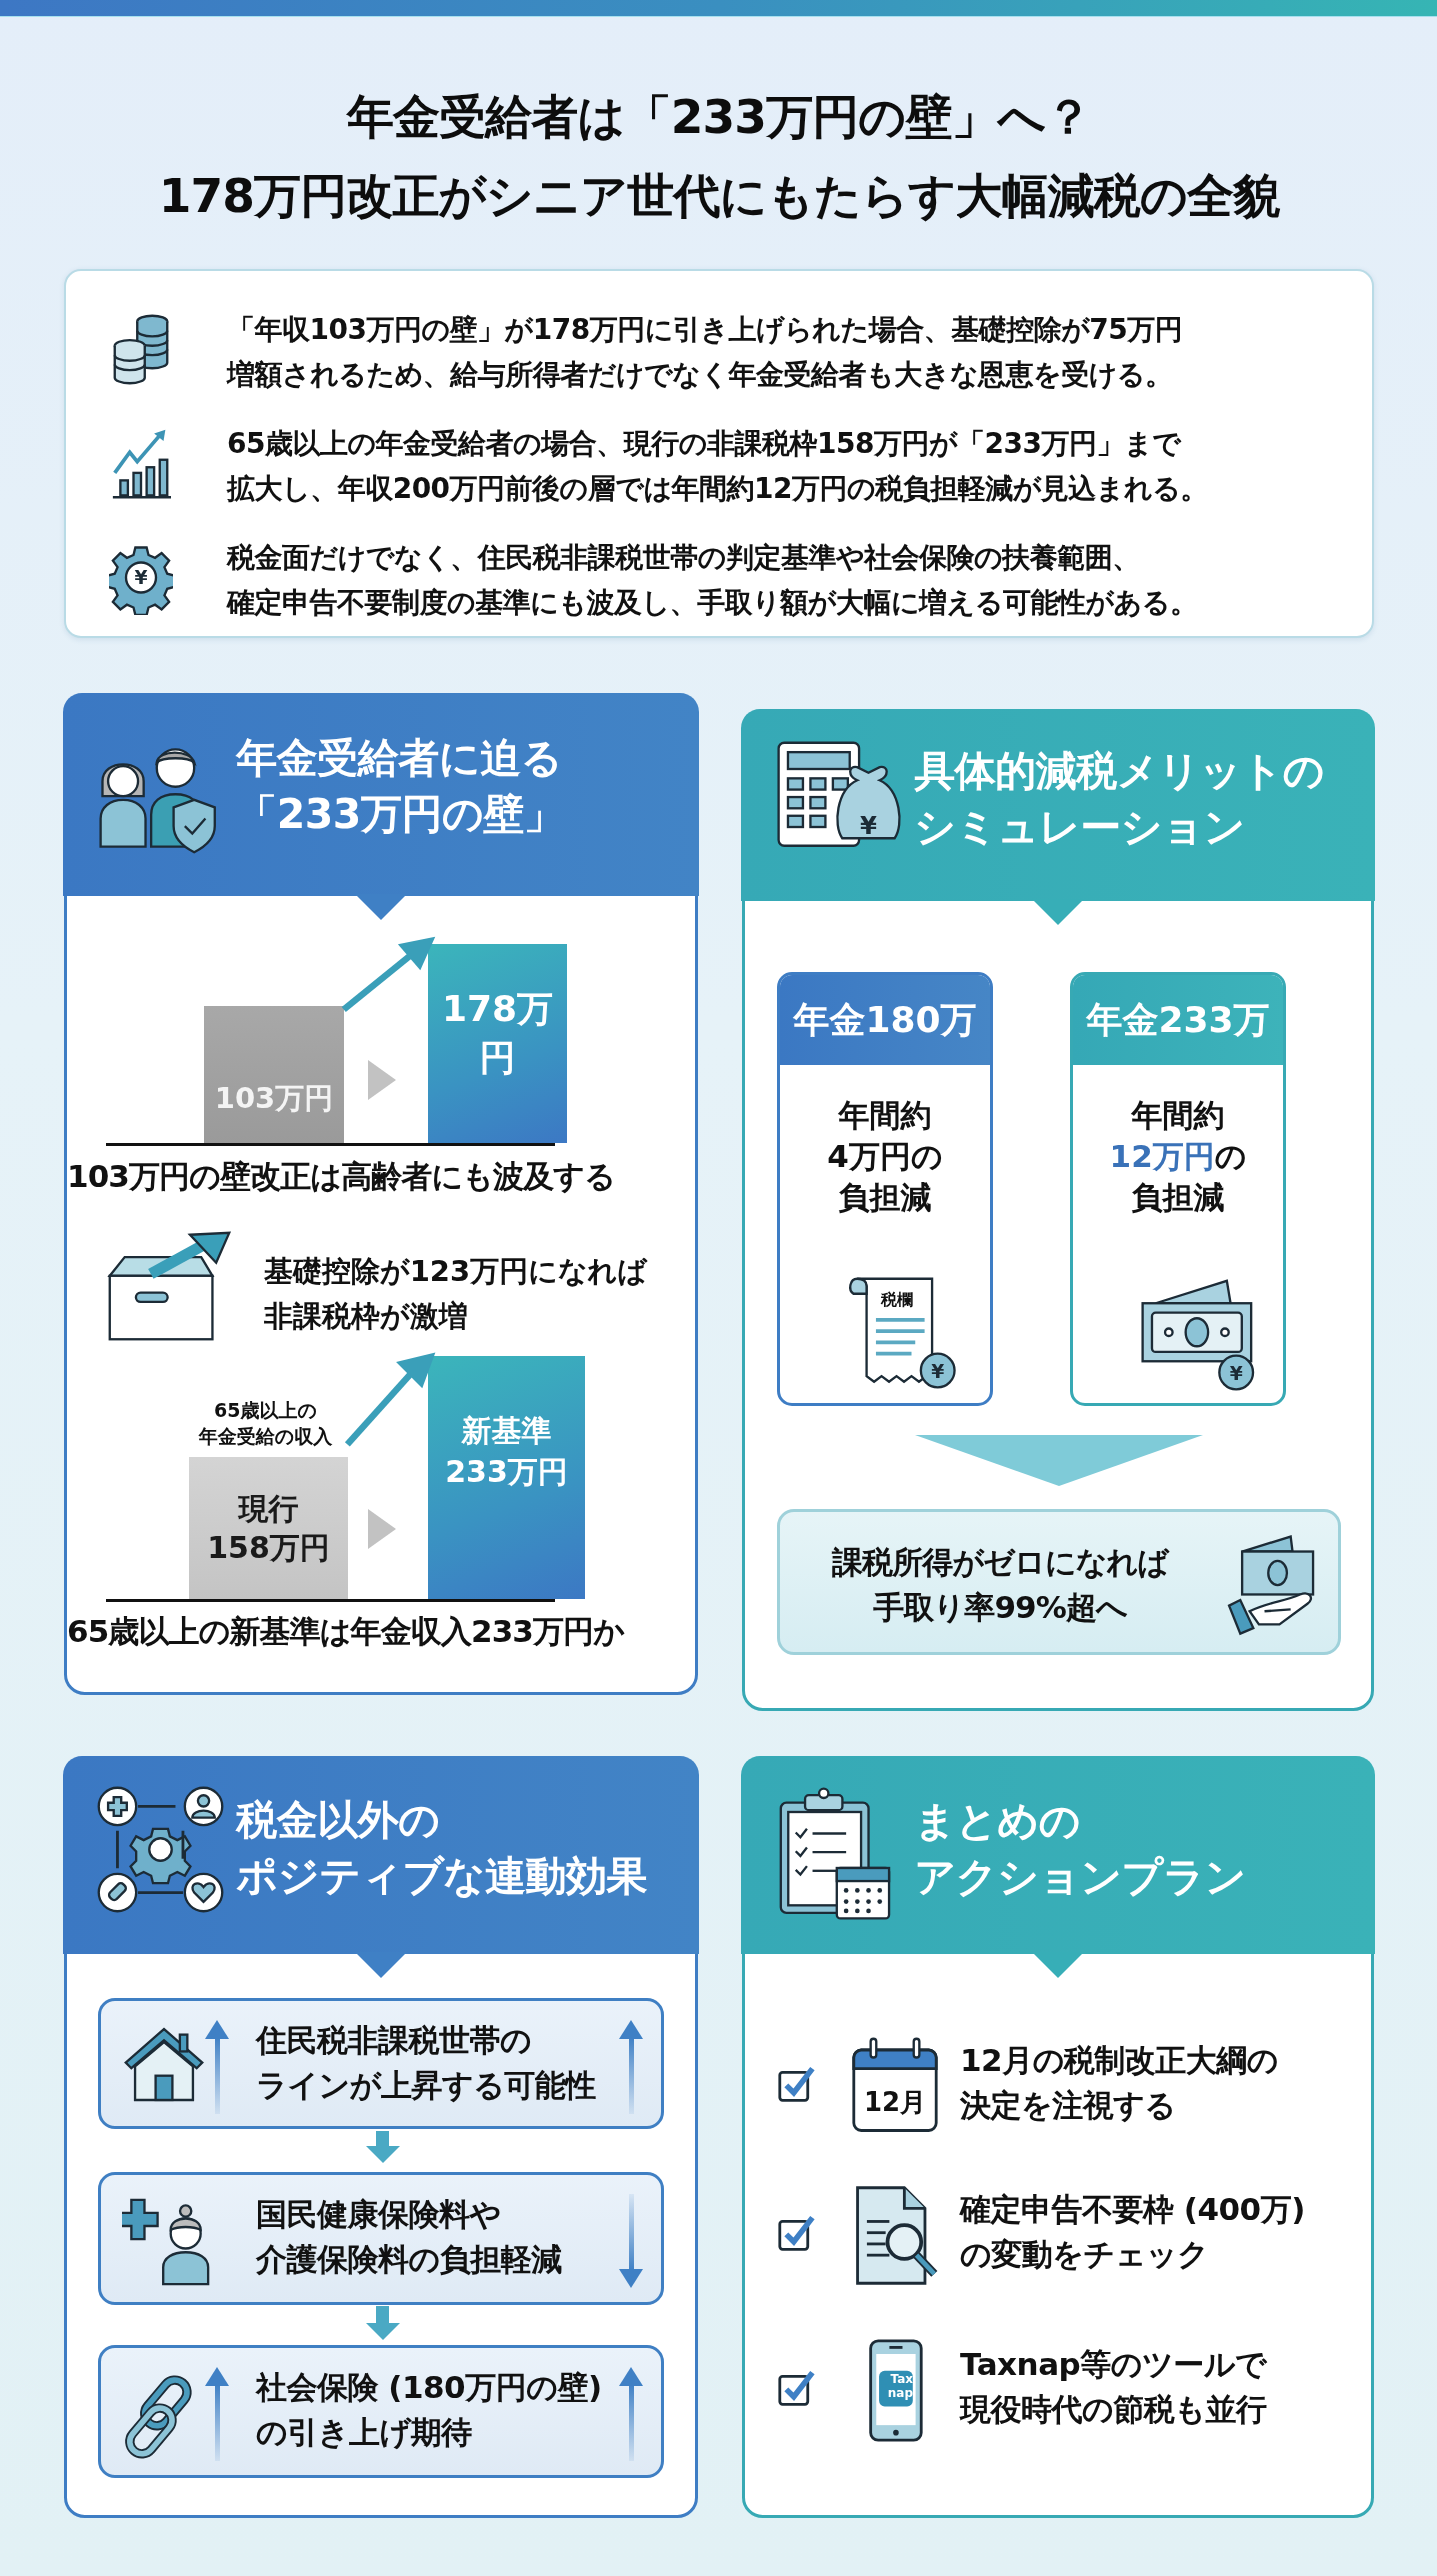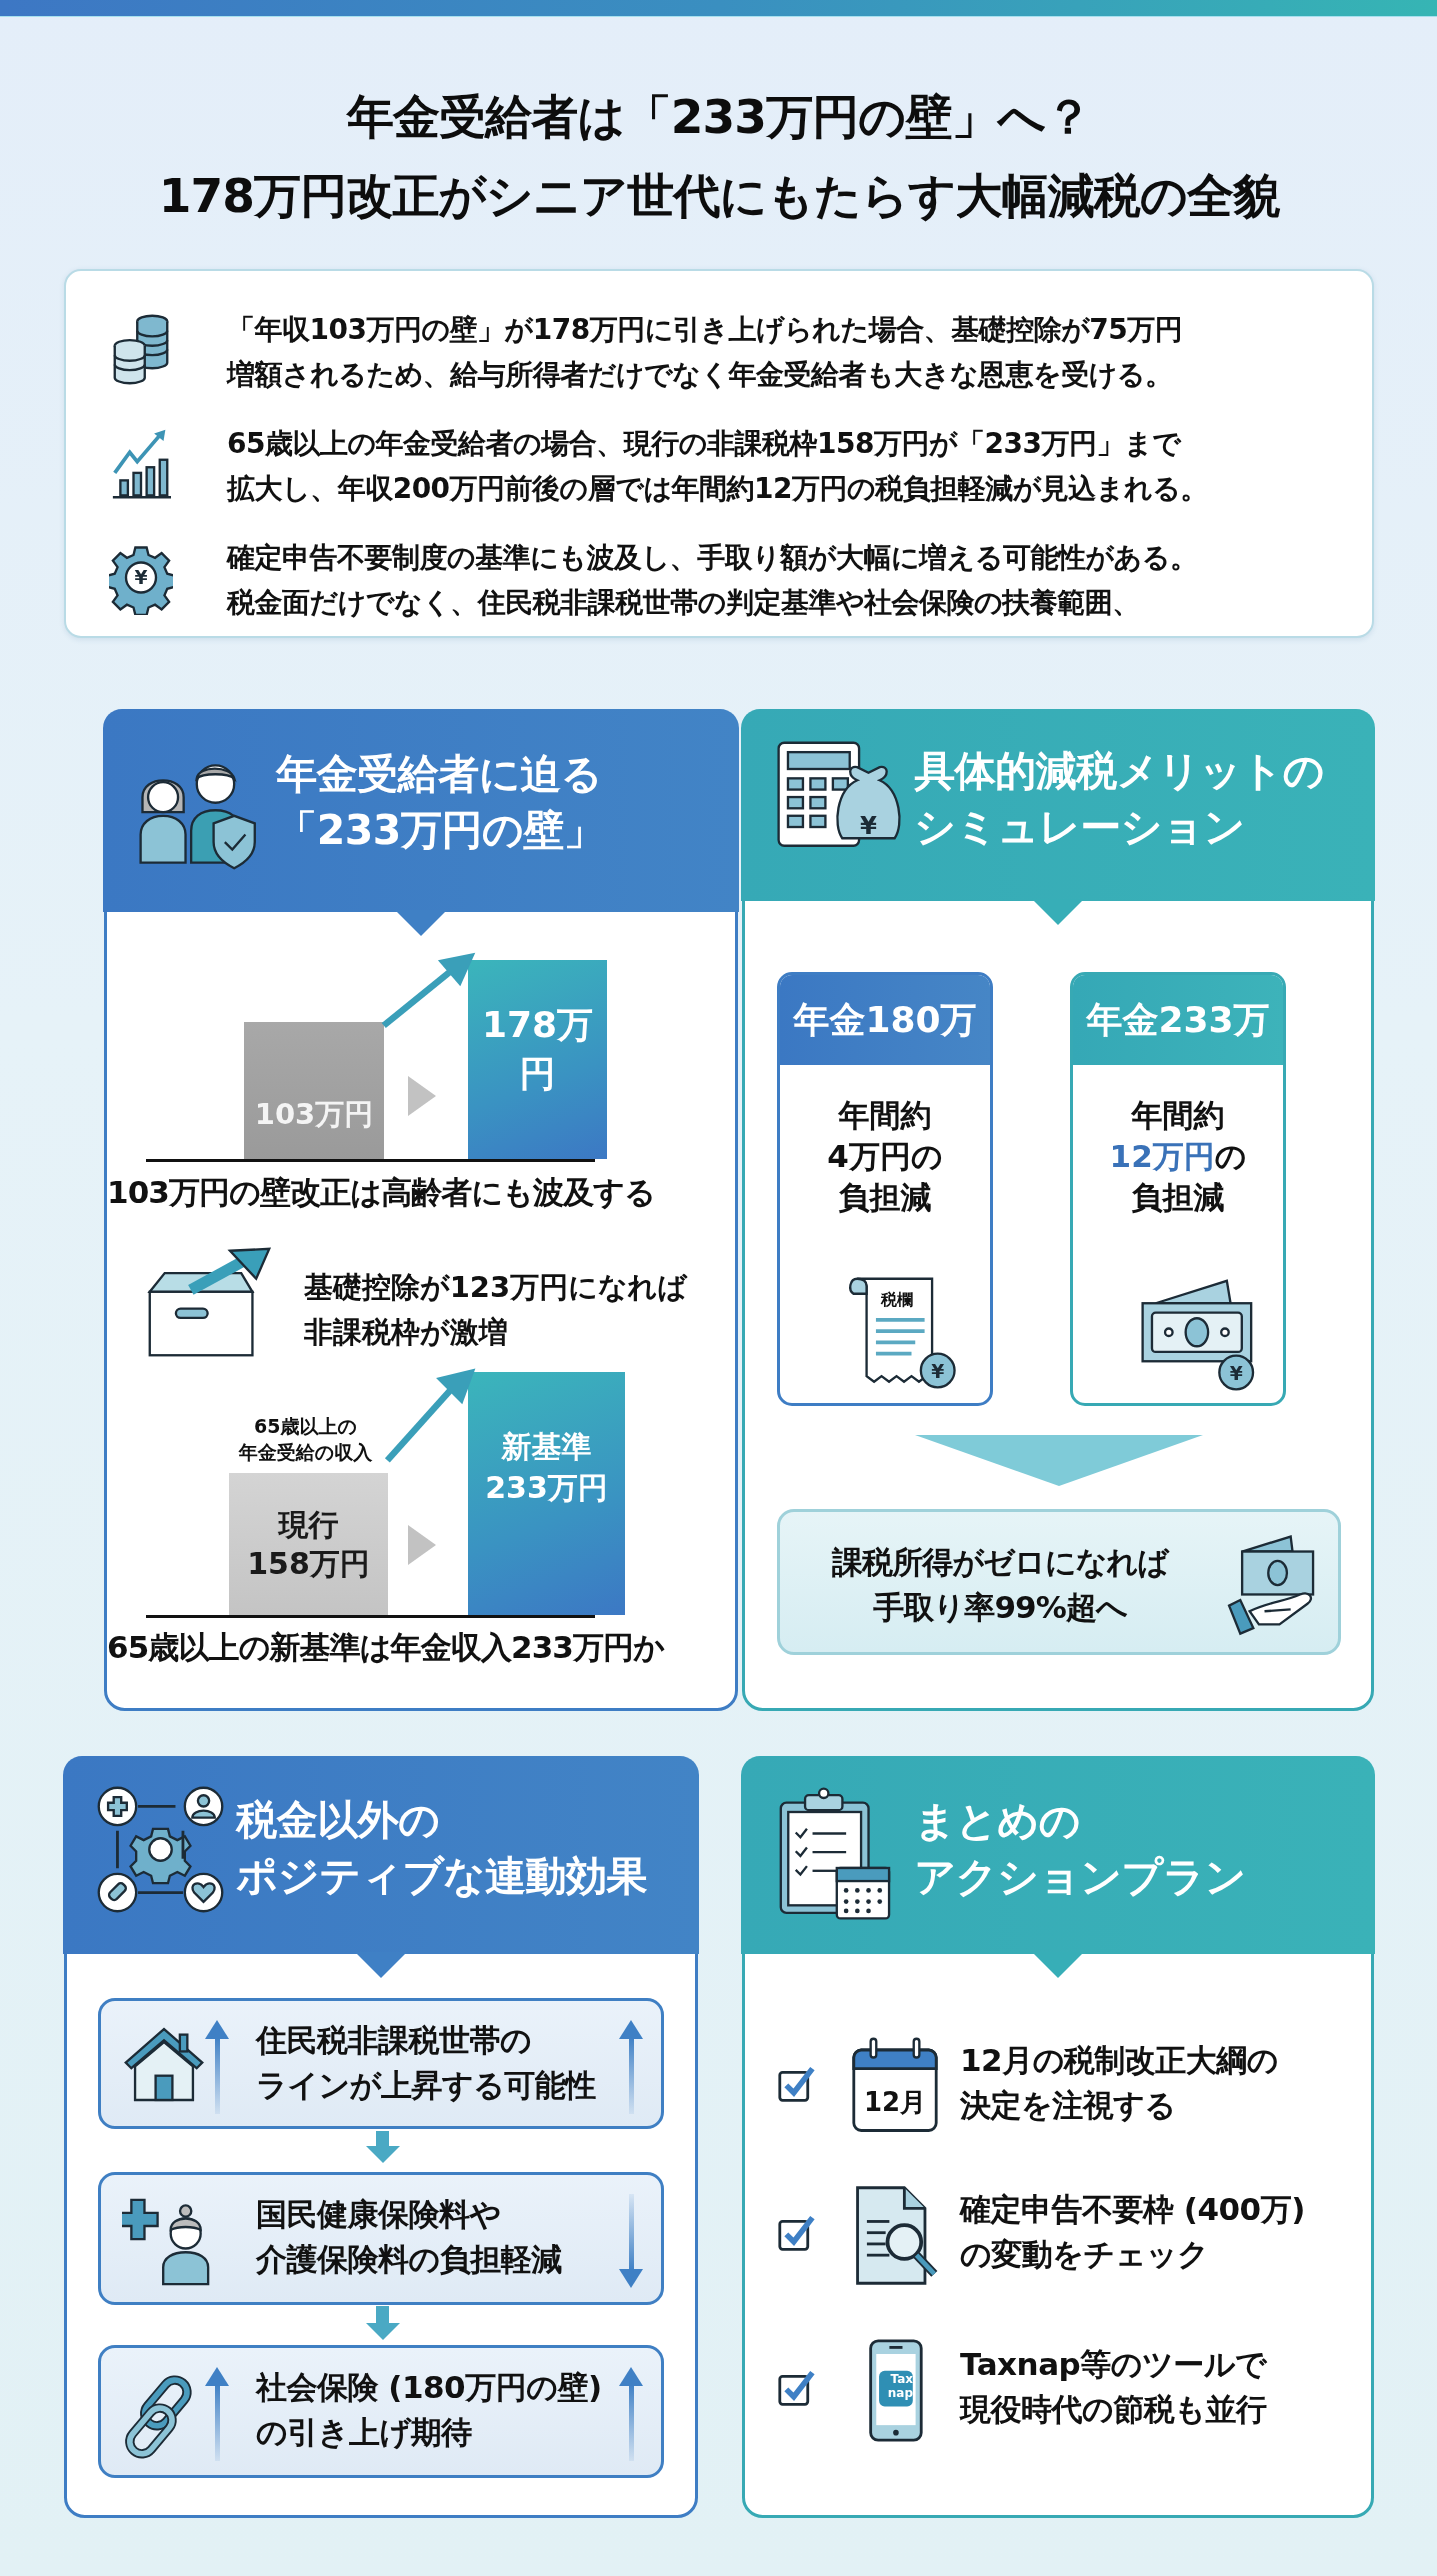--- a/index.html
+++ b/index.html
@@ -119,27 +119,27 @@
   </div>
   <div class="summary-row" style="top:256px;">
     <svg class="ico" viewBox="0 0 68 80">
       <g transform="translate(34,40)">
         <path d="M-6,-32 h12 l2,8 l7,3 l7,-5 l8,8 l-5,7 l3,7 l8,2 v12 l-8,2 l-3,7 l5,7 l-8,8 l-7,-5 l-7,3 l-2,8 h-12 l-2,-8 l-7,-3 l-7,5 l-8,-8 l5,-7 l-3,-7 l-8,-2 v-12 l8,-2 l3,-7 l-5,-7 l8,-8 l7,5 l7,-3 z" fill="#6fb0cb" stroke="#1c2b36" stroke-width="2.5"></path>
         <circle r="16" fill="#fff" stroke="#1c2b36" stroke-width="2.5"></circle>
         <text x="0" y="7" text-anchor="middle" font-size="20" font-weight="bold" fill="#1c2b36" font-family="DejaVu Sans, sans-serif">¥</text>
       </g>
     </svg>
     <div class="txt">
+      <div>税金面だけでなく、住民税非課税世帯の判定基準や社会保険の扶養範囲、</div>
       <div>確定申告不要制度の基準にも波及し、手取り額が大幅に増える可能性がある。</div>
-      <div>税金面だけでなく、住民税非課税世帯の判定基準や社会保険の扶養範囲、</div>
-    </div>
-  </div>
-</div>
-
-<div class="panel blue" style="left:64px; top:710px; width:634px; height:1001px;margin-left:40px;">
+    </div>
+  </div>
+</div>
+
+<div class="panel blue" style="left:64px; top:694px; width:634px; height:1001px;">
   <div class="head" style="height:203px;">
     <svg class="h-ico" style="top:32px; width:131px; height:131px;" viewBox="0 0 140 140">
       <g stroke="#1c2b36" stroke-width="2.5">
         <path d="M60 130 v-34 c0-14 10-22 26-22 s26 8 26 22 v34z" fill="#3b9fb3"></path>
         <circle cx="86" cy="46" r="20" fill="#fff"></circle>
           <path d="M66 40 c2-14 36-14 40 0 c-6-6-34-6-40 0z" fill="#a8a8a8"></path>
         <path d="M6 130 v-30 c0-12 10-20 24-20 s24 8 24 20 v30z" fill="#8cc3d6"></path>
         <path d="M8 60 c0-24 44-24 44 0 v16 h-44z" fill="#b6b6b6"></path>
         <circle cx="30" cy="60" r="16" fill="#fff"></circle>
         <path d="M84 88 l22-8 22 8 v20 c0 14-10 22-22 28 c-12-6-22-14-22-28z" fill="#8cc3d6"></path>

